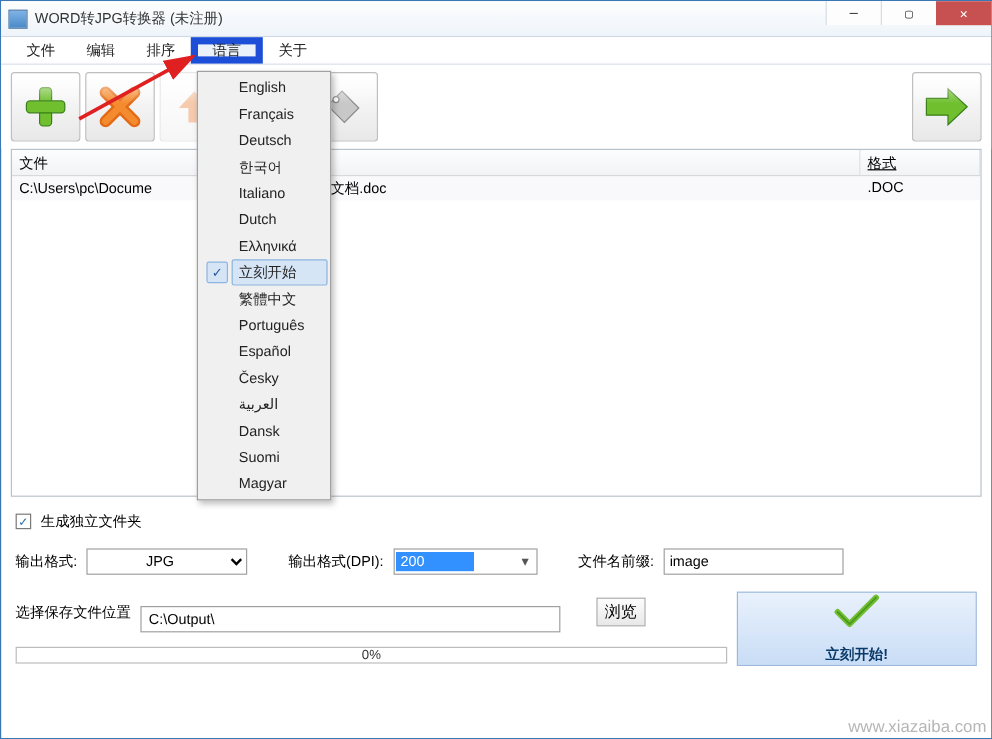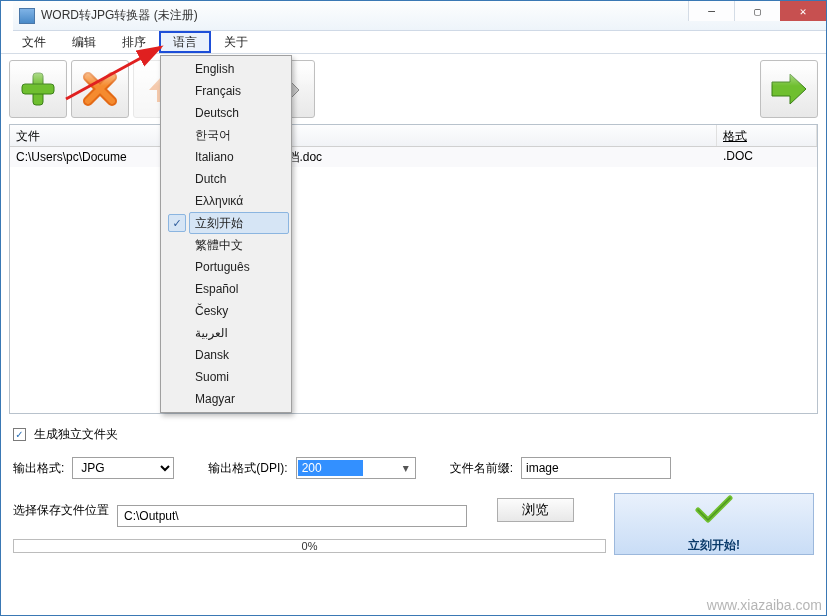--- a/index.html
+++ b/index.html
@@ -1,30 +1,30 @@
 <!DOCTYPE html>
 <html><head>
 <meta charset="utf-8">
 <style>
   * { box-sizing: border-box; margin: 0; padding: 0; }
   body { font-family: "Microsoft YaHei", "Segoe UI", Tahoma, sans-serif; font-size: 12px; background: #fff; }
   .window { width: 827px; height: 616px; border: 1px solid #3a78b4; background: #fff; display: flex; flex-direction: column; position: relative; }
   
-  .titlebar { height: 30px; background: linear-gradient(#fdfefe,#eef4fa); display: flex; align-items: center; padding: 0 0 0 6px; border-bottom: 1px solid #cfd9e6; margin-left: 12px; }
+  .titlebar { height: 30px; background: linear-gradient(#fdfefe,#eef4fa); display: flex; align-items: center; padding: 0 0 0 6px; border-bottom: 1px solid #cfd9e6; }
   .titlebar .app-icon { width: 16px; height: 16px; background: linear-gradient(#7fb3e6,#4a8ac8); margin-right: 6px; border:1px solid #4a77a8; }
   .titlebar .title { flex: 1; color: #333; font-size: 12px; }
   .win-btns { display: flex; height: 100%; }
   .win-btn { width: 46px; height: 20px; display: flex; align-items: center; justify-content: center; background:#fdfdfe; border-left:1px solid #d4dce6; color:#444; font-family: monospace; font-size:11px; }
   .win-btn.close { background: #c75050; color:#fff; border-left:none; }
   
   .menubar { height: 23px; display: flex; align-items: stretch; padding: 0 8px; border-bottom: 1px solid #d4dce6; background:#fff; }
   .menu-item { padding: 0 13px; display:flex; align-items:center; color:#222; cursor:default; }
-  .menu-item.open { background:#eaf1fb; border:2px solid #1d4ed8; padding:0 12px; position:relative; }
-  
-  .dropdown { position:absolute; top:22px; left:-1px; width:132px; background:#f0f0f0; border:1px solid #a0a0a0; box-shadow: 2px 3px 5px rgba(0,0,0,.25); z-index:50; padding:2px; }
+  .menu-item.open { background:#eaf1fb; border:6px solid #1d4ed8; padding:0 12px; position:relative; }
+  
+  .dropdown { position:absolute; top:22px; left:-1px; width:112px; background:#f0f0f0; border:1px solid #a0a0a0; box-shadow: 2px 3px 5px rgba(0,0,0,.25); z-index:50; padding:2px; }
   .dropdown-inner { background:#f0f0f0; display:flex; }
   .dd-gutter { width:26px; background:#f0f0f0; }
   .dd-items { flex:1; background:#f0f0f0; }
   .dd-row { height:22px; display:flex; align-items:center; padding-left:6px; position:relative; }
   .dd-row.selected { background:#d6e5f5; border:1px solid #8bb5e0; border-radius:2px; padding-left:5px; }
   .dd-check { position:absolute; left:-22px; width:18px; height:18px; border:1px solid #8bb5e0; background:#d6e5f5; display:flex; align-items:center; justify-content:center; border-radius:2px; color:#2b5a9a; font-size:11px; }
   
   .toolbar { height: 70px; padding: 6px 8px; display:flex; align-items:center; gap:4px; background:#fff; }
   .tbtn { width:58px; height:58px; background:linear-gradient(#fefefe,#e8e8e8); border:1px solid #bfbfbf; border-radius:3px; display:flex; align-items:center; justify-content:center; position:relative; }
   .tbtn .shine { position:absolute; top:1px; left:1px; right:1px; height:24px; background:linear-gradient(rgba(255,255,255,.8),rgba(255,255,255,0)); border-radius:2px 2px 0 0; }
@@ -36,27 +36,27 @@
   .lh-fmt { width:100px;text-decoration:underline; }
   .list-row { height:20px; display:flex; background:#f9f9fb; }
   .list-row .cell { padding:2px 6px; }
   .list-row .c-file { flex:1; white-space:nowrap; }
   .list-row .c-fmt { width:100px; }
   
   .bottom { padding: 12px 12px 0 12px; display:flex; flex-direction:column; gap:14px; }
   .row { display:flex; align-items:center; gap:8px; }
   .chk { width:13px; height:13px; border:1px solid #7a7a7a; display:inline-flex; align-items:center; justify-content:center; color:#2a6fb5; font-size:10px; background:#fff; }
   select.combo, input.txt { border:1px solid #a0a0a0; height:22px; padding:1px 4px; font-family:inherit; font-size:12px; background:#fff; }
-  .combo.jpg { width:102px; }
+  .combo.jpg { width:134px;text-align:center; }
   .dpi-sel { border:1px solid #a0a0a0; height:22px; width:120px; background:#fff; display:flex; align-items:center;gap:33px; }
   .dpi-sel .val { flex:1; background:#3390ff; color:#fff; padding:1px 4px; margin:1px; }
   .dpi-sel .arr { width:18px; text-align:center; color:#555; }
   input.prefix { width:150px; }
   input.output { width:350px; padding-left:6px;margin-top:12px; }
-  .btn { border:1px solid #adadad; background:linear-gradient(#fcfcfc,#e8e8e8); height:24px; padding:0 24px; }
+  .btn { border:1px solid #adadad; background:linear-gradient(#fcfcfc,#e8e8e8); height:24px; padding:0 6px; }
   .progress { flex:1; height:18px; border:1px solid #bcbcbc; background:#fff; display:flex; align-items:center; justify-content:center; color:#333; font-size:11px; }
   .start-btn { width:200px; height:62px; background:linear-gradient(#e9f1fc,#c9ddf6); border:1px solid #9cb8dc; display:flex; flex-direction:column; align-items:center; justify-content:center; gap:14px; color:#0a3a6a; font-weight:bold; }
   
   .watermark { position:absolute; right:4px; bottom:2px; color:rgba(120,120,120,.55); font-size:14px; }
   .arrow-annot { position:absolute; pointer-events:none; z-index:40; }
   
   svg { display:block; }
 </style>
 </head>
 <body>

